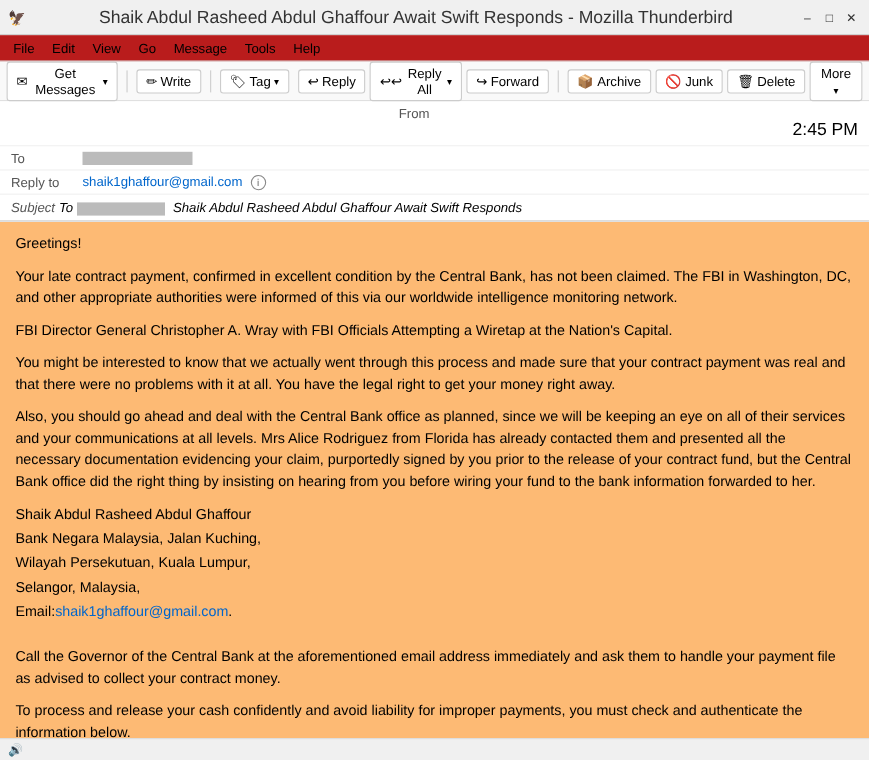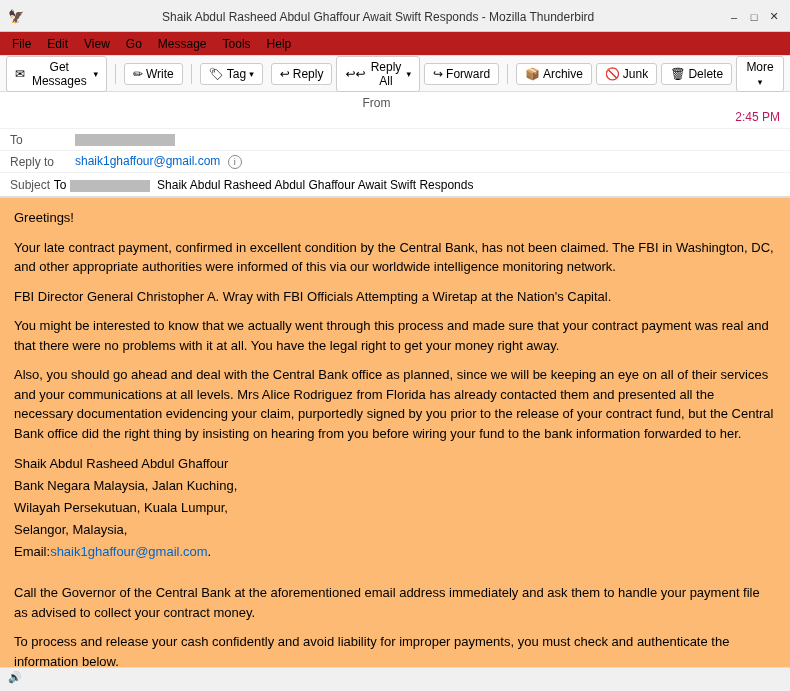--- a/index.html
+++ b/index.html
@@ -8,21 +8,21 @@
     
     .titlebar {
       background: #f0f0f0;
       display: flex;
       align-items: center;
       justify-content: space-between;
       padding: 6px 8px 4px 8px;
       border-bottom: 1px solid #ccc;
       height: 32px;
     }
-    .titlebar-title { font-size: 12px; color: #333; flex: 1; text-align: center; }
+    .titlebar-title { font-size: 16px; color: #333; flex: 1; text-align: center; }
     .titlebar-controls { display: flex; gap: 4px; }
     .titlebar-control {
       width: 16px; height: 16px; display: flex; align-items: center; justify-content: center;
       font-size: 11px; cursor: pointer; border: none; background: transparent; color: #333;
     }
 
     
     .menubar {
       background: #b91c1c;
       display: flex;
@@ -90,34 +90,35 @@
       font-size: 12px;
       width: 65px;
       flex-shrink: 0;
     }
     .msg-header-value {
       font-size: 12px;
       color: #000;
       flex: 1;
     }
     .msg-header-time {
-      font-size: 12px;
-      color: #be185d;
+      font-size: 16px;
+      color: #000000;
       margin-left: auto;
     }
     .msg-from-row {
       display: flex;
       align-items: center;
       padding: 4px 10px;
       border-bottom: 1px solid #f0f0f0;
       flex-direction: column;
     }
     .subject-row {
       padding: 4px 10px;
       border-bottom: 1px solid #ddd;
+      font-style: italic;
     }
     .subject-value {
       font-size: 12px;
     }
     .subject-redacted {
       display: inline-block;
       background: #bbb;
       width: 80px;
       height: 12px;
       vertical-align: middle;

